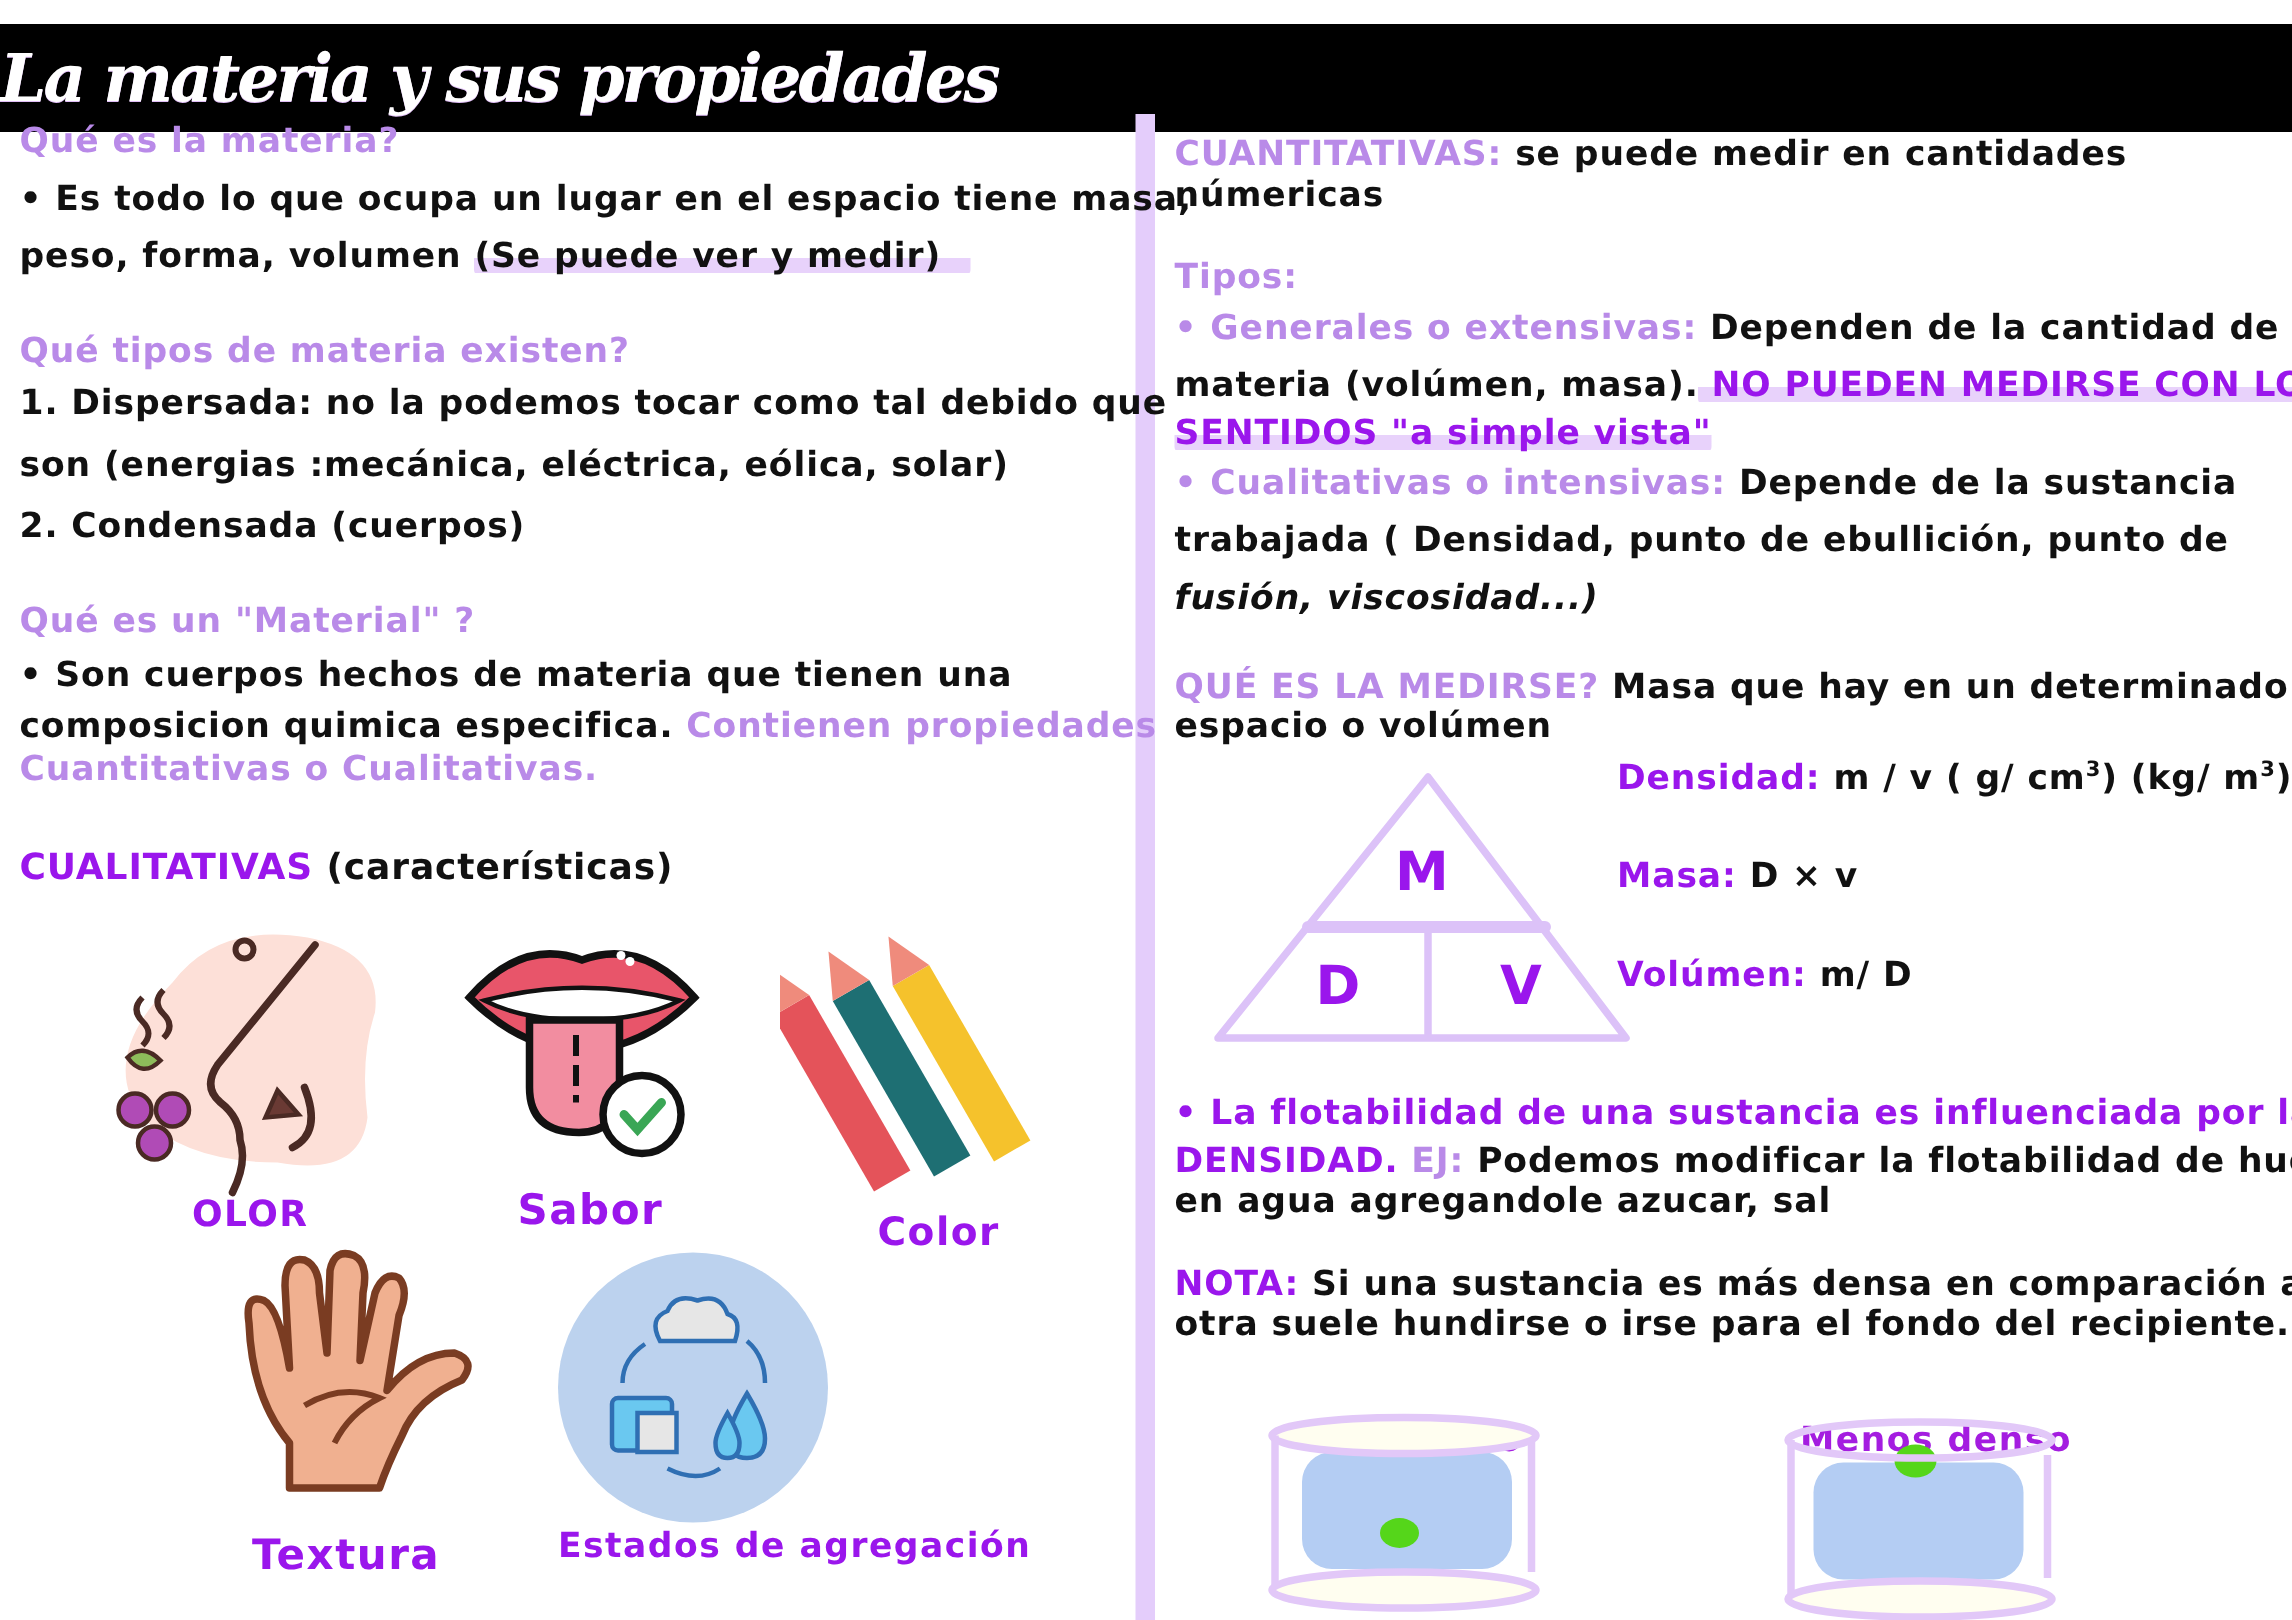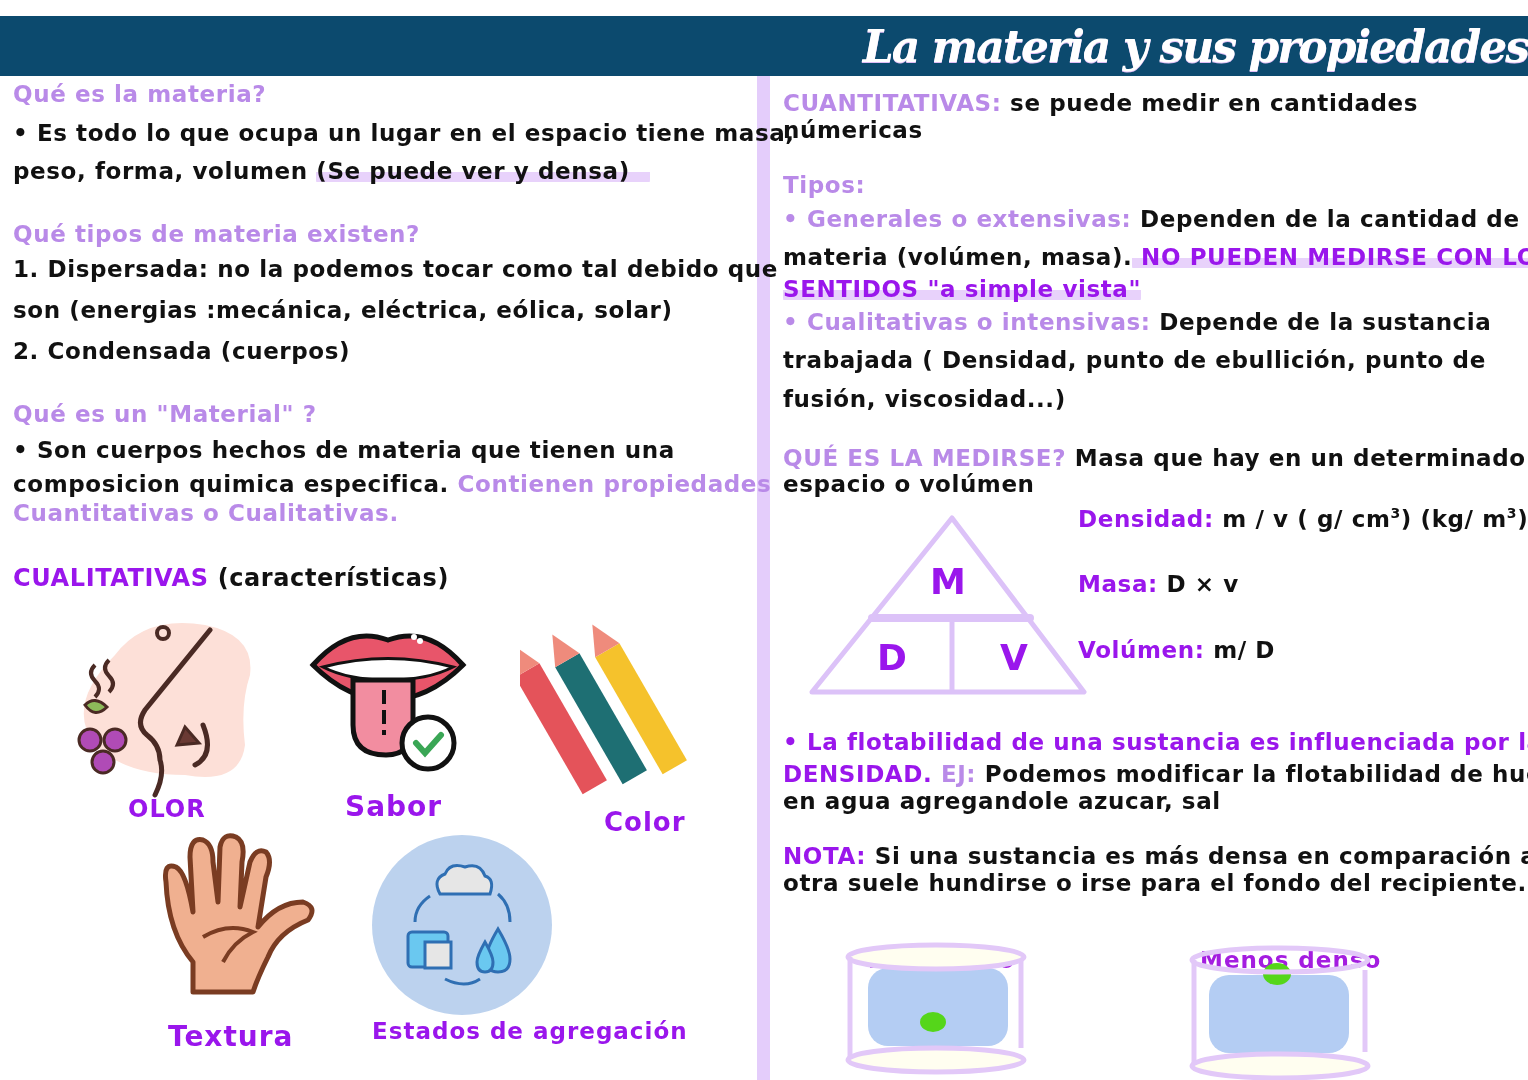--- a/index.html
+++ b/index.html
@@ -1,22 +1,22 @@
 <!DOCTYPE html>
 <html><head>
 <meta charset="utf-8">
 <style>
   * { box-sizing: border-box; margin: 0; padding: 0; }
   html, body { width: 1528px; height: 1080px; background: #ffffff; overflow: hidden; }
   body { position: relative; font-family: "DejaVu Sans", sans-serif; color: #111; }
 
   .header {
-    position: absolute; left: 0; top: 16px; width: 1528px; height: 60px;
-    background: #0c4a6e;
-    display: flex; align-items: center; justify-content: flex-end;
+    position: absolute; left: 0; top: 16px; width: 1528px; height: 72px;
+    background: #000000;
+    display: flex; align-items: center; justify-content: flex-start;
   }
   .header h1 {
     font-family: "DejaVu Serif", serif; font-style: italic; font-weight: bold;
     color: #ffffff; font-size: 44px; letter-spacing: -2px;
     text-shadow: 0 1px 0 #e0bdf6;
   }
   .divider {
     position: absolute; left: 757px; top: 76px; width: 13px; height: 1004px;
     background: #e4cdfb;
   }
@@ -39,21 +39,21 @@
 <body>
 
 <div class="header">
   <h1>La materia y sus propiedades</h1>
 </div>
 <div class="divider"></div>
 
 <div class="t lav" style="left:13px;top:80px;">Qué es la materia?</div>
 <div class="t blk" style="left:13px;top:119px;">• Es todo lo que ocupa un lugar en el espacio tiene masa,</div>
 <div class="t blk" style="left:13px;top:157px;">
-  <span>peso, forma, volumen </span><span class="hl" style="padding-right:20px;">(Se puede ver y densa)</span>
+  <span>peso, forma, volumen </span><span class="hl" style="padding-right:20px;">(Se puede ver y medir)</span>
 </div>
 
 <div class="t lav" style="left:13px;top:220px;">Qué tipos de materia existen?</div>
 <div class="t blk" style="left:13px;top:255px;">1. Dispersada: no la podemos tocar como tal debido  que</div>
 <div class="t blk" style="left:13px;top:296px;">son (energias :mecánica, eléctrica, eólica, solar)</div>
 <div class="t blk" style="left:13px;top:337px;">2. Condensada (cuerpos)</div>
 
 <div class="t lav" style="left:13px;top:400px;">Qué es un "Material" ?</div>
 <div class="t blk" style="left:13px;top:436px;">• Son cuerpos hechos de materia que tienen una</div>
 <div class="t blk" style="left:13px;top:470px;">
@@ -99,21 +99,21 @@
   </g>
   <g transform="rotate(-30 80 100)">
     <rect x="60" y="45" width="28" height="135" fill="#1e6f73"></rect>
     <polygon points="60,45 88,45 74,15" fill="#ef8b7c"></polygon>
   </g>
   <g transform="rotate(-30 120 90)">
     <rect x="100" y="35" width="28" height="135" fill="#f5c22c"></rect>
     <polygon points="100,35 128,35 114,5" fill="#ef8b7c"></polygon>
   </g>
 </svg>
-<div class="label" style="left:585px;top:807px;font-size:26px;margin-left:19px;">Color</div>
+<div class="label" style="left:585px;top:807px;font-size:26px;">Color</div>
 
 <svg class="icon" style="left:158px;top:832px;" width="160" height="170" viewBox="0 0 160 170">
   <path d="M35 160 L35 130 Q10 100 8 50 Q5 30 18 35 Q28 40 35 80 L32 25 Q32 5 45 8 Q55 12 55 30 L60 70 L62 15 Q65 0 78 5 Q88 10 84 30 L82 75 L92 30 Q98 15 108 20 Q115 28 108 45 L100 95 Q120 70 145 70 Q160 75 150 88 Q120 100 110 125 Q100 145 95 160 Z" fill="#f0b090" stroke="#7a3c22" stroke-width="5" stroke-linejoin="round"></path>
   <path d="M45 105 Q70 90 95 100 Q75 110 65 130" fill="none" stroke="#7a3c22" stroke-width="4"></path>
 </svg>
 <div class="label" style="left:168px;top:1020px;font-size:28px;">Textura</div>
 
 <svg class="icon" style="left:370px;top:834px;" width="184" height="182" viewBox="0 0 184 182">
   <circle cx="92" cy="91" r="90" fill="#bcd2ee"></circle>
   <path d="M70 60 Q62 45 75 40 Q80 28 95 33 Q110 28 115 42 Q125 45 120 60 Z" fill="#e6e6e6" stroke="#2f6fb3" stroke-width="3"></path>
@@ -139,21 +139,21 @@
 <div class="t" style="left:783px;top:243px;">
   <span class="blk">materia (volúmen, masa).</span><span class="pur hl"> NO PUEDEN MEDIRSE CON LOS</span>
 </div>
 <div class="t pur" style="left:783px;top:275px;">
   <span class="hl">SENTIDOS  "a simple vista"</span>
 </div>
 <div class="t" style="left:783px;top:308px;">
   <span class="lav">• Cualitativas o intensivas:</span><span class="blk"> Depende de la sustancia</span>
 </div>
 <div class="t blk" style="left:783px;top:346px;">trabajada ( Densidad, punto de ebullición, punto de</div>
-<div class="t blk" style="left:783px;top:385px;">fusión, viscosidad...)</div>
+<div class="t blk" style="left:783px;top:385px;font-style:italic;">fusión, viscosidad...)</div>
 
 <div class="t" style="left:783px;top:444px;">
   <span class="lav">QUÉ ES LA MEDIRSE?</span><span class="blk"> Masa que hay en un determinado</span>
 </div>
 <div class="t blk" style="left:783px;top:470px;">espacio o volúmen</div>
 
 <svg class="icon" style="left:806px;top:512px;" width="284" height="186" viewBox="0 0 284 186">
   <polygon points="146,6 278,180 6,180" fill="none" stroke="#dcc2f8" stroke-width="5" stroke-linejoin="round"></polygon>
   <line x1="66" y1="106" x2="224" y2="106" stroke="#dcc2f8" stroke-width="8" stroke-linecap="round"></line>
   <line x1="146" y1="106" x2="146" y2="180" stroke="#dcc2f8" stroke-width="5"></line>

